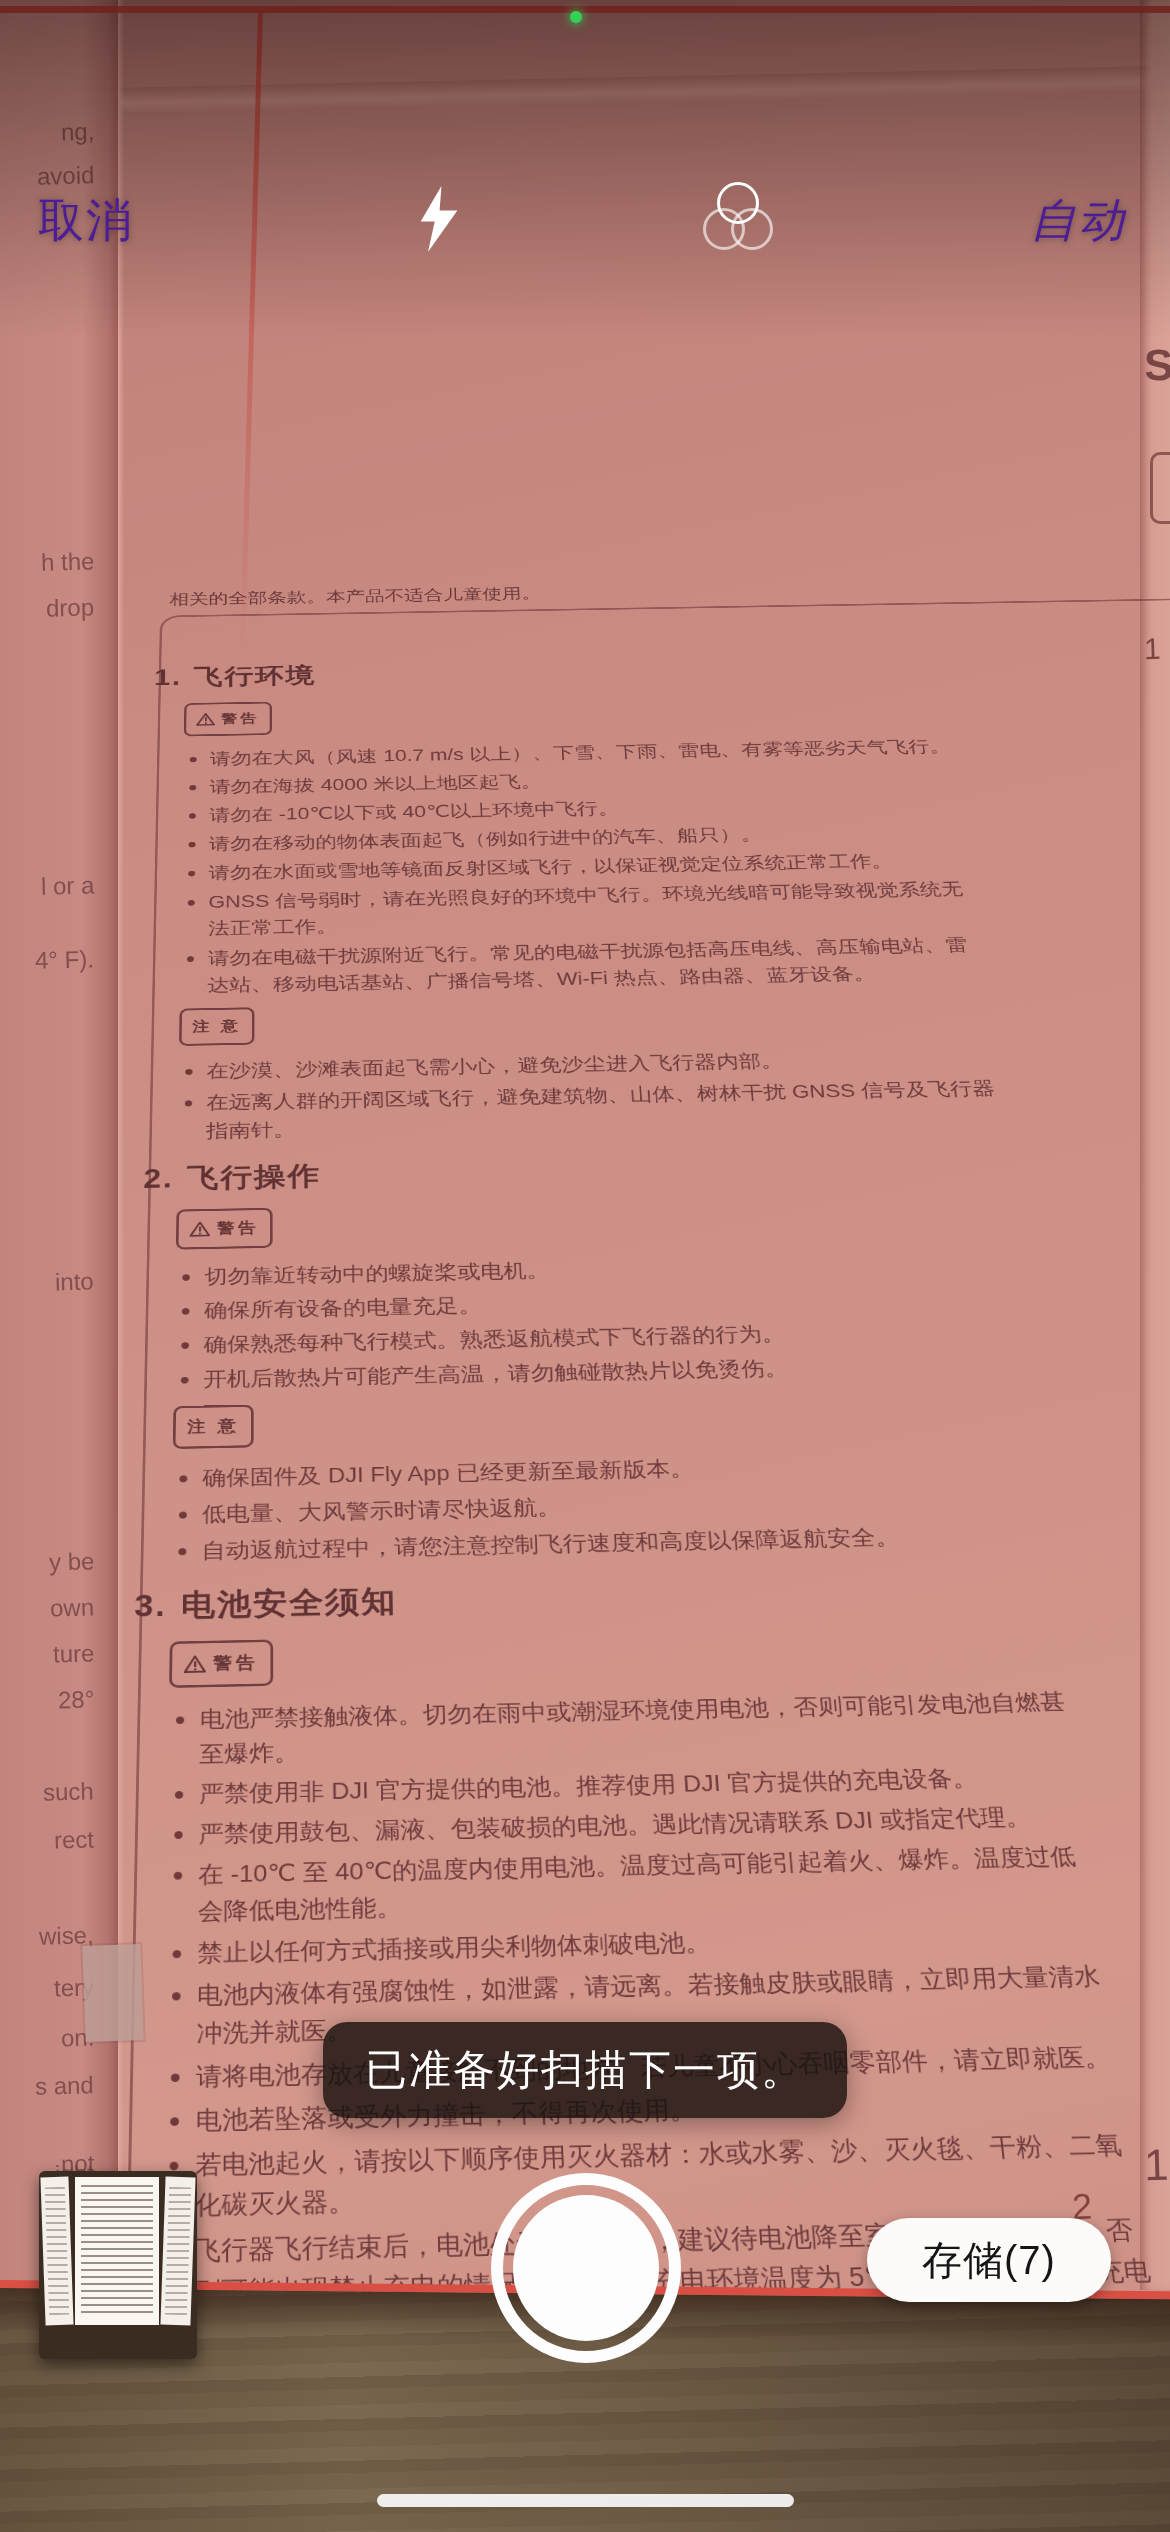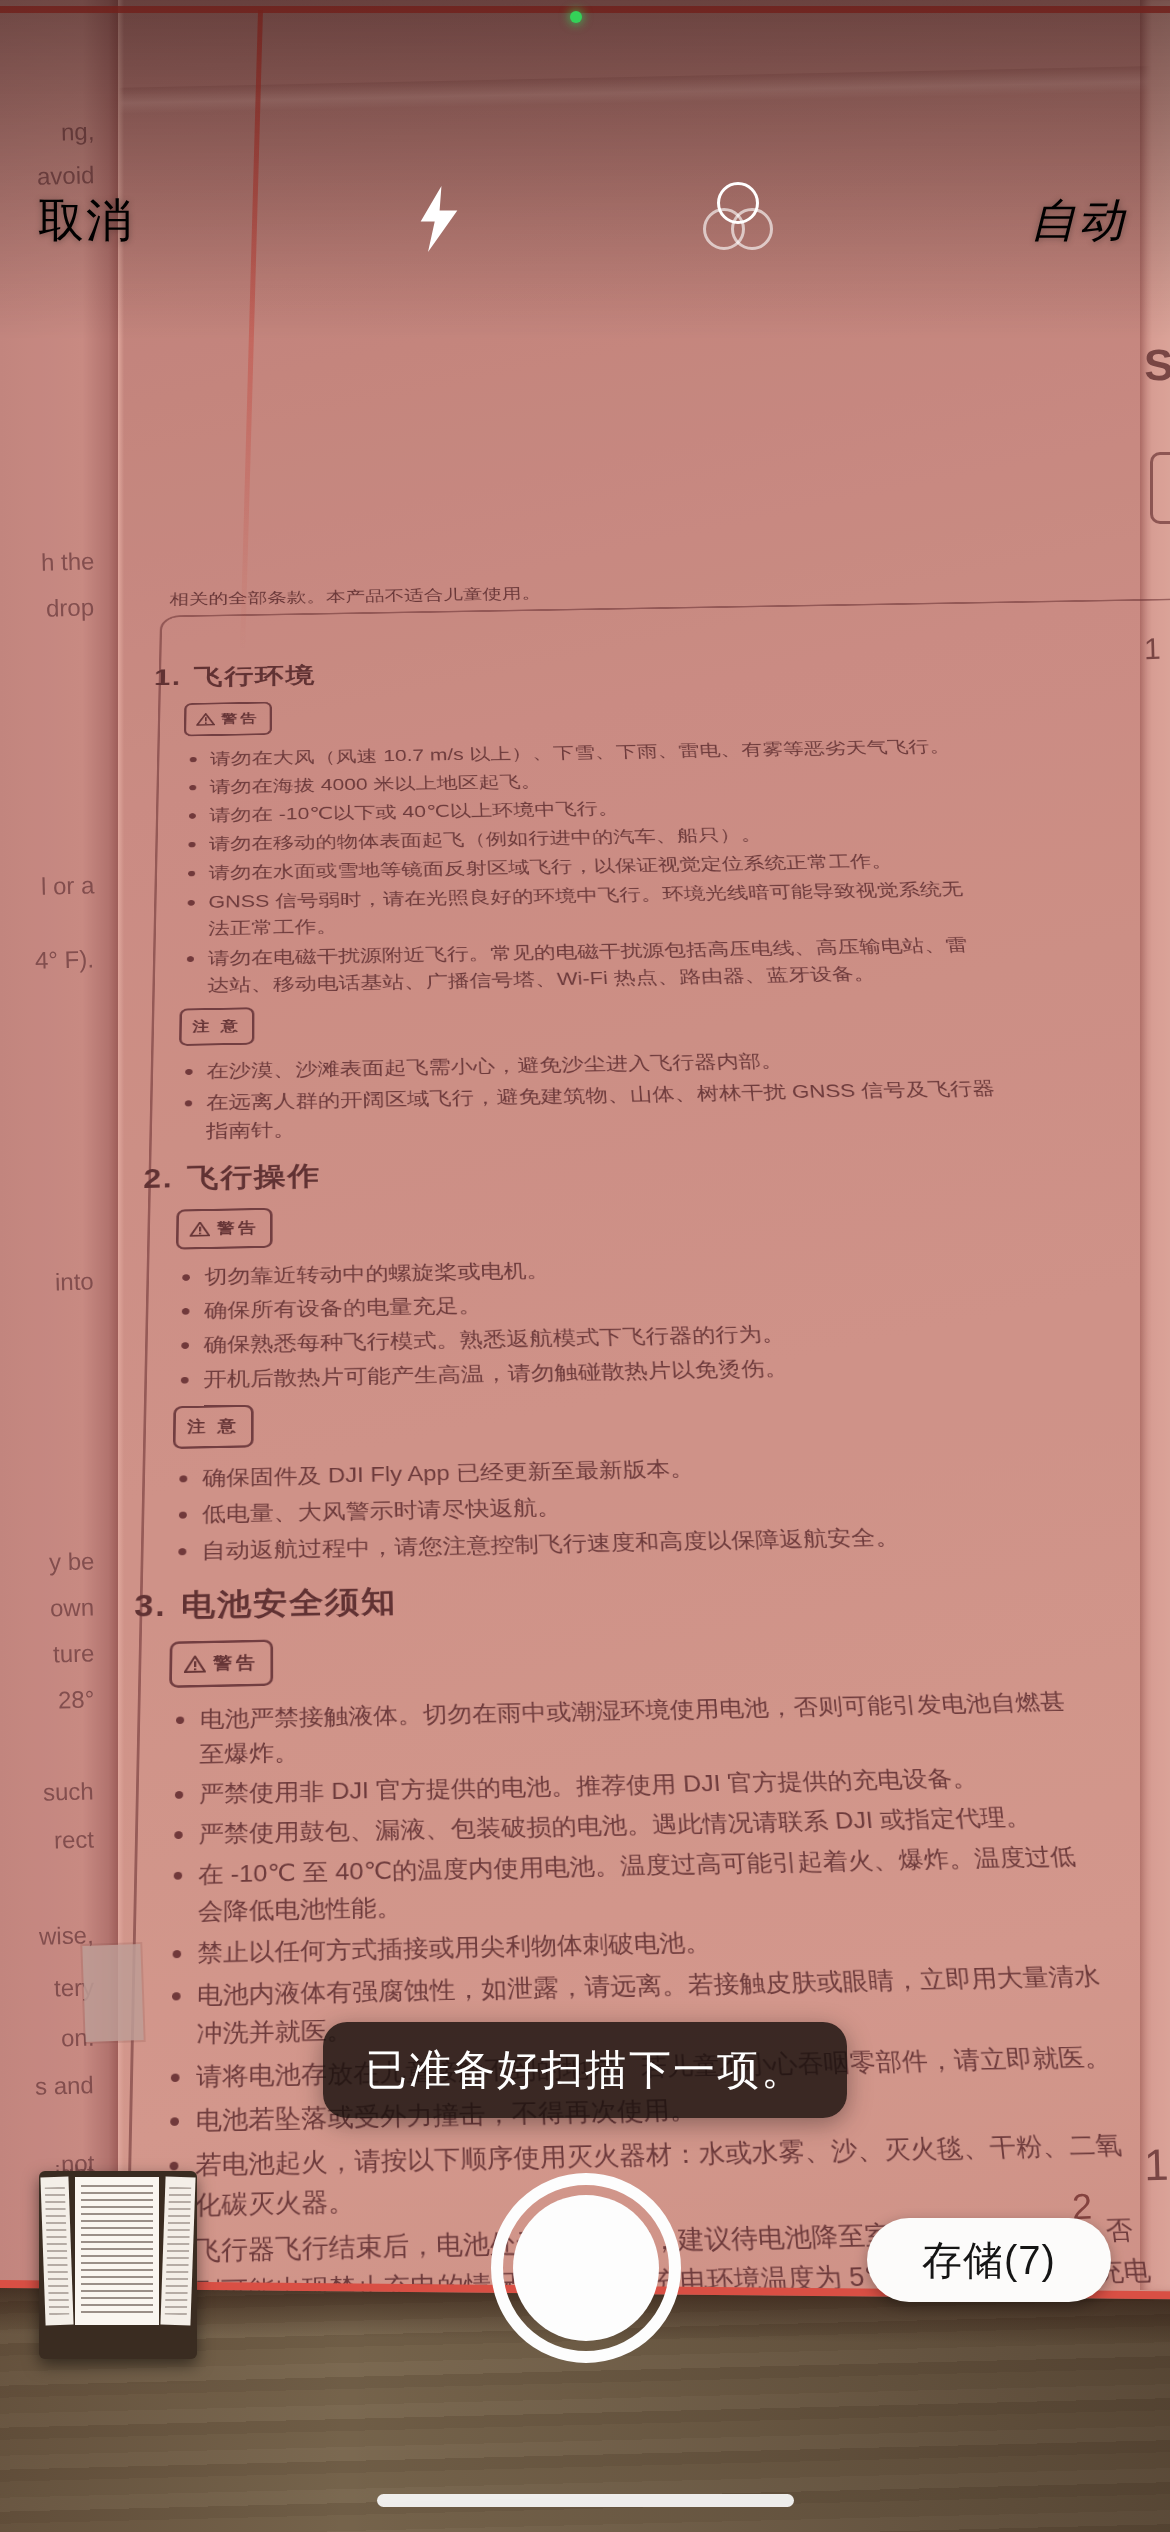--- a/index.html
+++ b/index.html
@@ -66,21 +66,21 @@
     transform:rotate(.55deg);transform-origin:left top;
     border-top:8px solid #d94f44;
     background:repeating-linear-gradient(178deg,#7b6951 0 14px,#6f5d46 14px 26px,#75634b 26px 42px);}
   .wood::before{content:"";position:absolute;inset:0;
     background:linear-gradient(rgba(40,20,12,.55),rgba(40,20,12,0) 46px),
                linear-gradient(90deg,rgba(50,28,18,.25),rgba(0,0,0,0) 30%,rgba(30,16,10,.35));}
 
   
   .cam-dot{position:absolute;left:570px;top:11px;width:12px;height:12px;border-radius:50%;
     background:#34d158;box-shadow:0 0 8px 2px rgba(52,209,88,.6);}
-  .topbar-label{position:absolute;top:190px;color:#000000;font-size:46px;letter-spacing:2px;
+  .topbar-label{position:absolute;top:190px;color:#4c1d95;font-size:46px;letter-spacing:2px;
     text-shadow:0 1px 6px rgba(0,0,0,.35);cursor:default;}
   .cancel{left:38px;}
   .auto{right:44px;font-style:italic;}
   .flash-btn{position:absolute;left:415px;top:186px;width:48px;height:66px;}
   .filters-btn{position:absolute;left:700px;top:182px;width:80px;height:76px;}
   .filters-btn i{position:absolute;border:3px solid #fff;border-radius:50%;width:42px;height:42px;}
   .filters-btn .c1{left:17px;top:0;opacity:1;}
   .filters-btn .c2{left:3px;top:26px;opacity:.62;}
   .filters-btn .c3{left:31px;top:26px;opacity:.62;}
 

